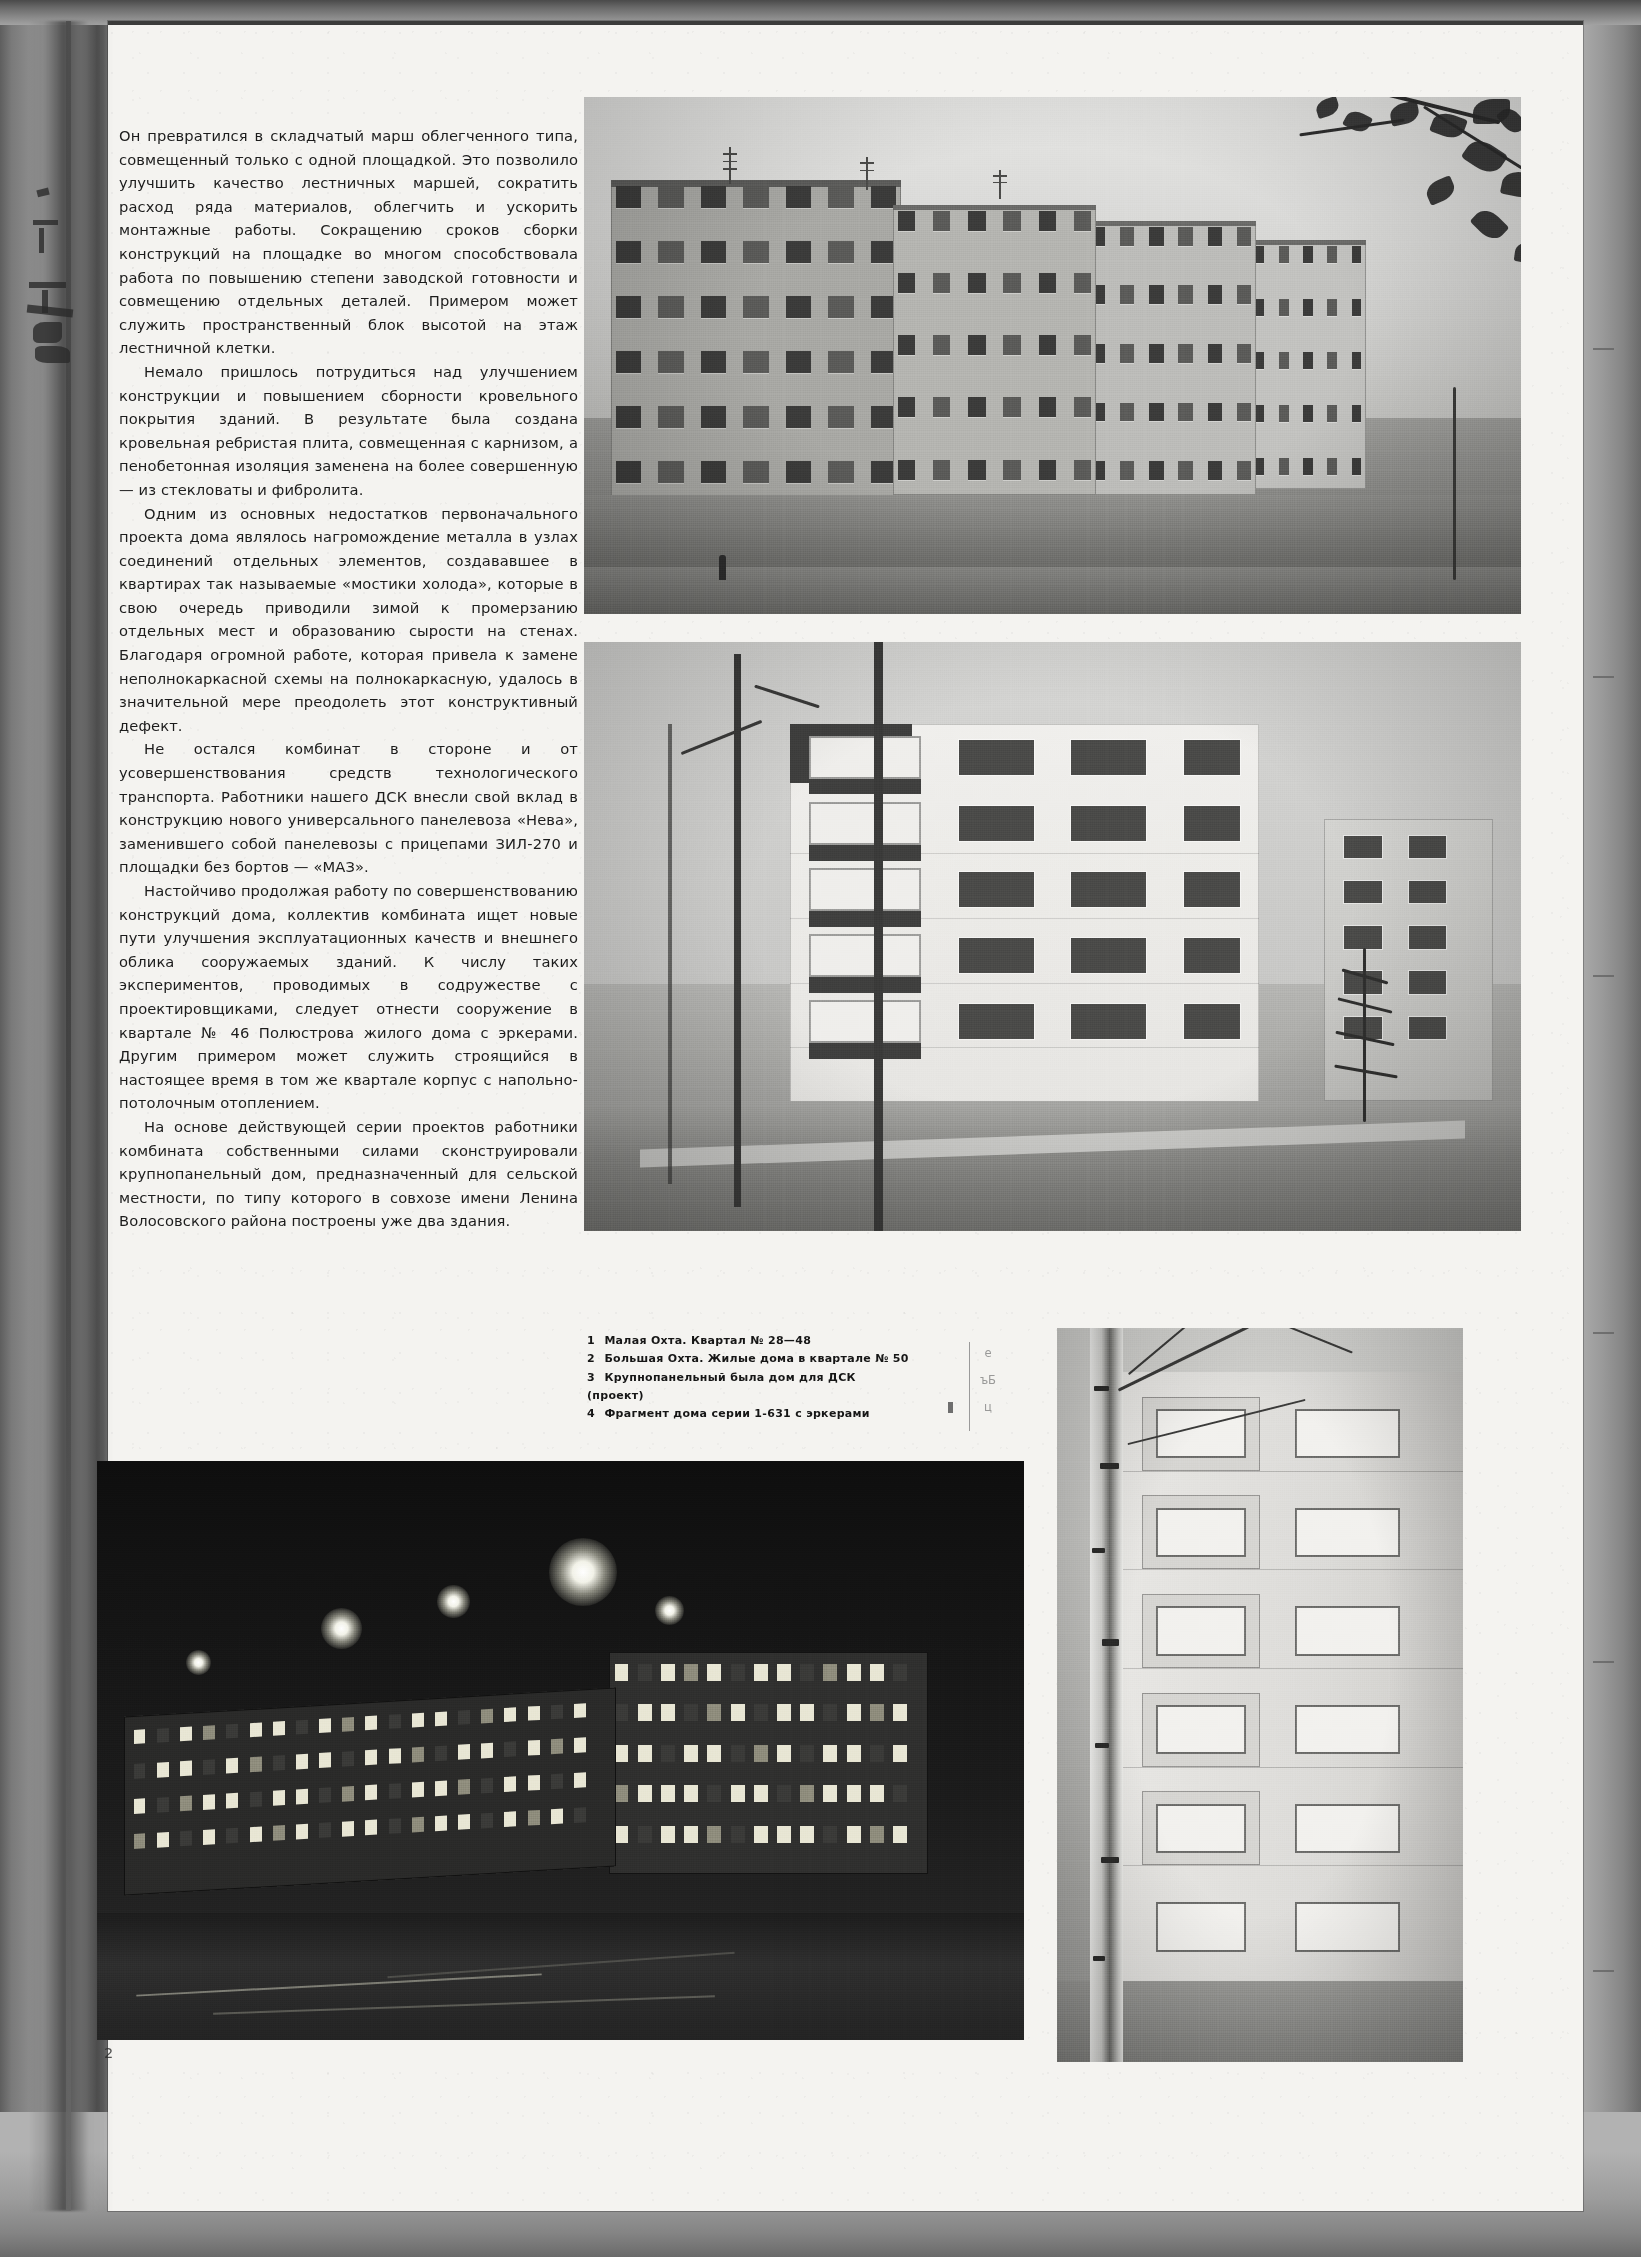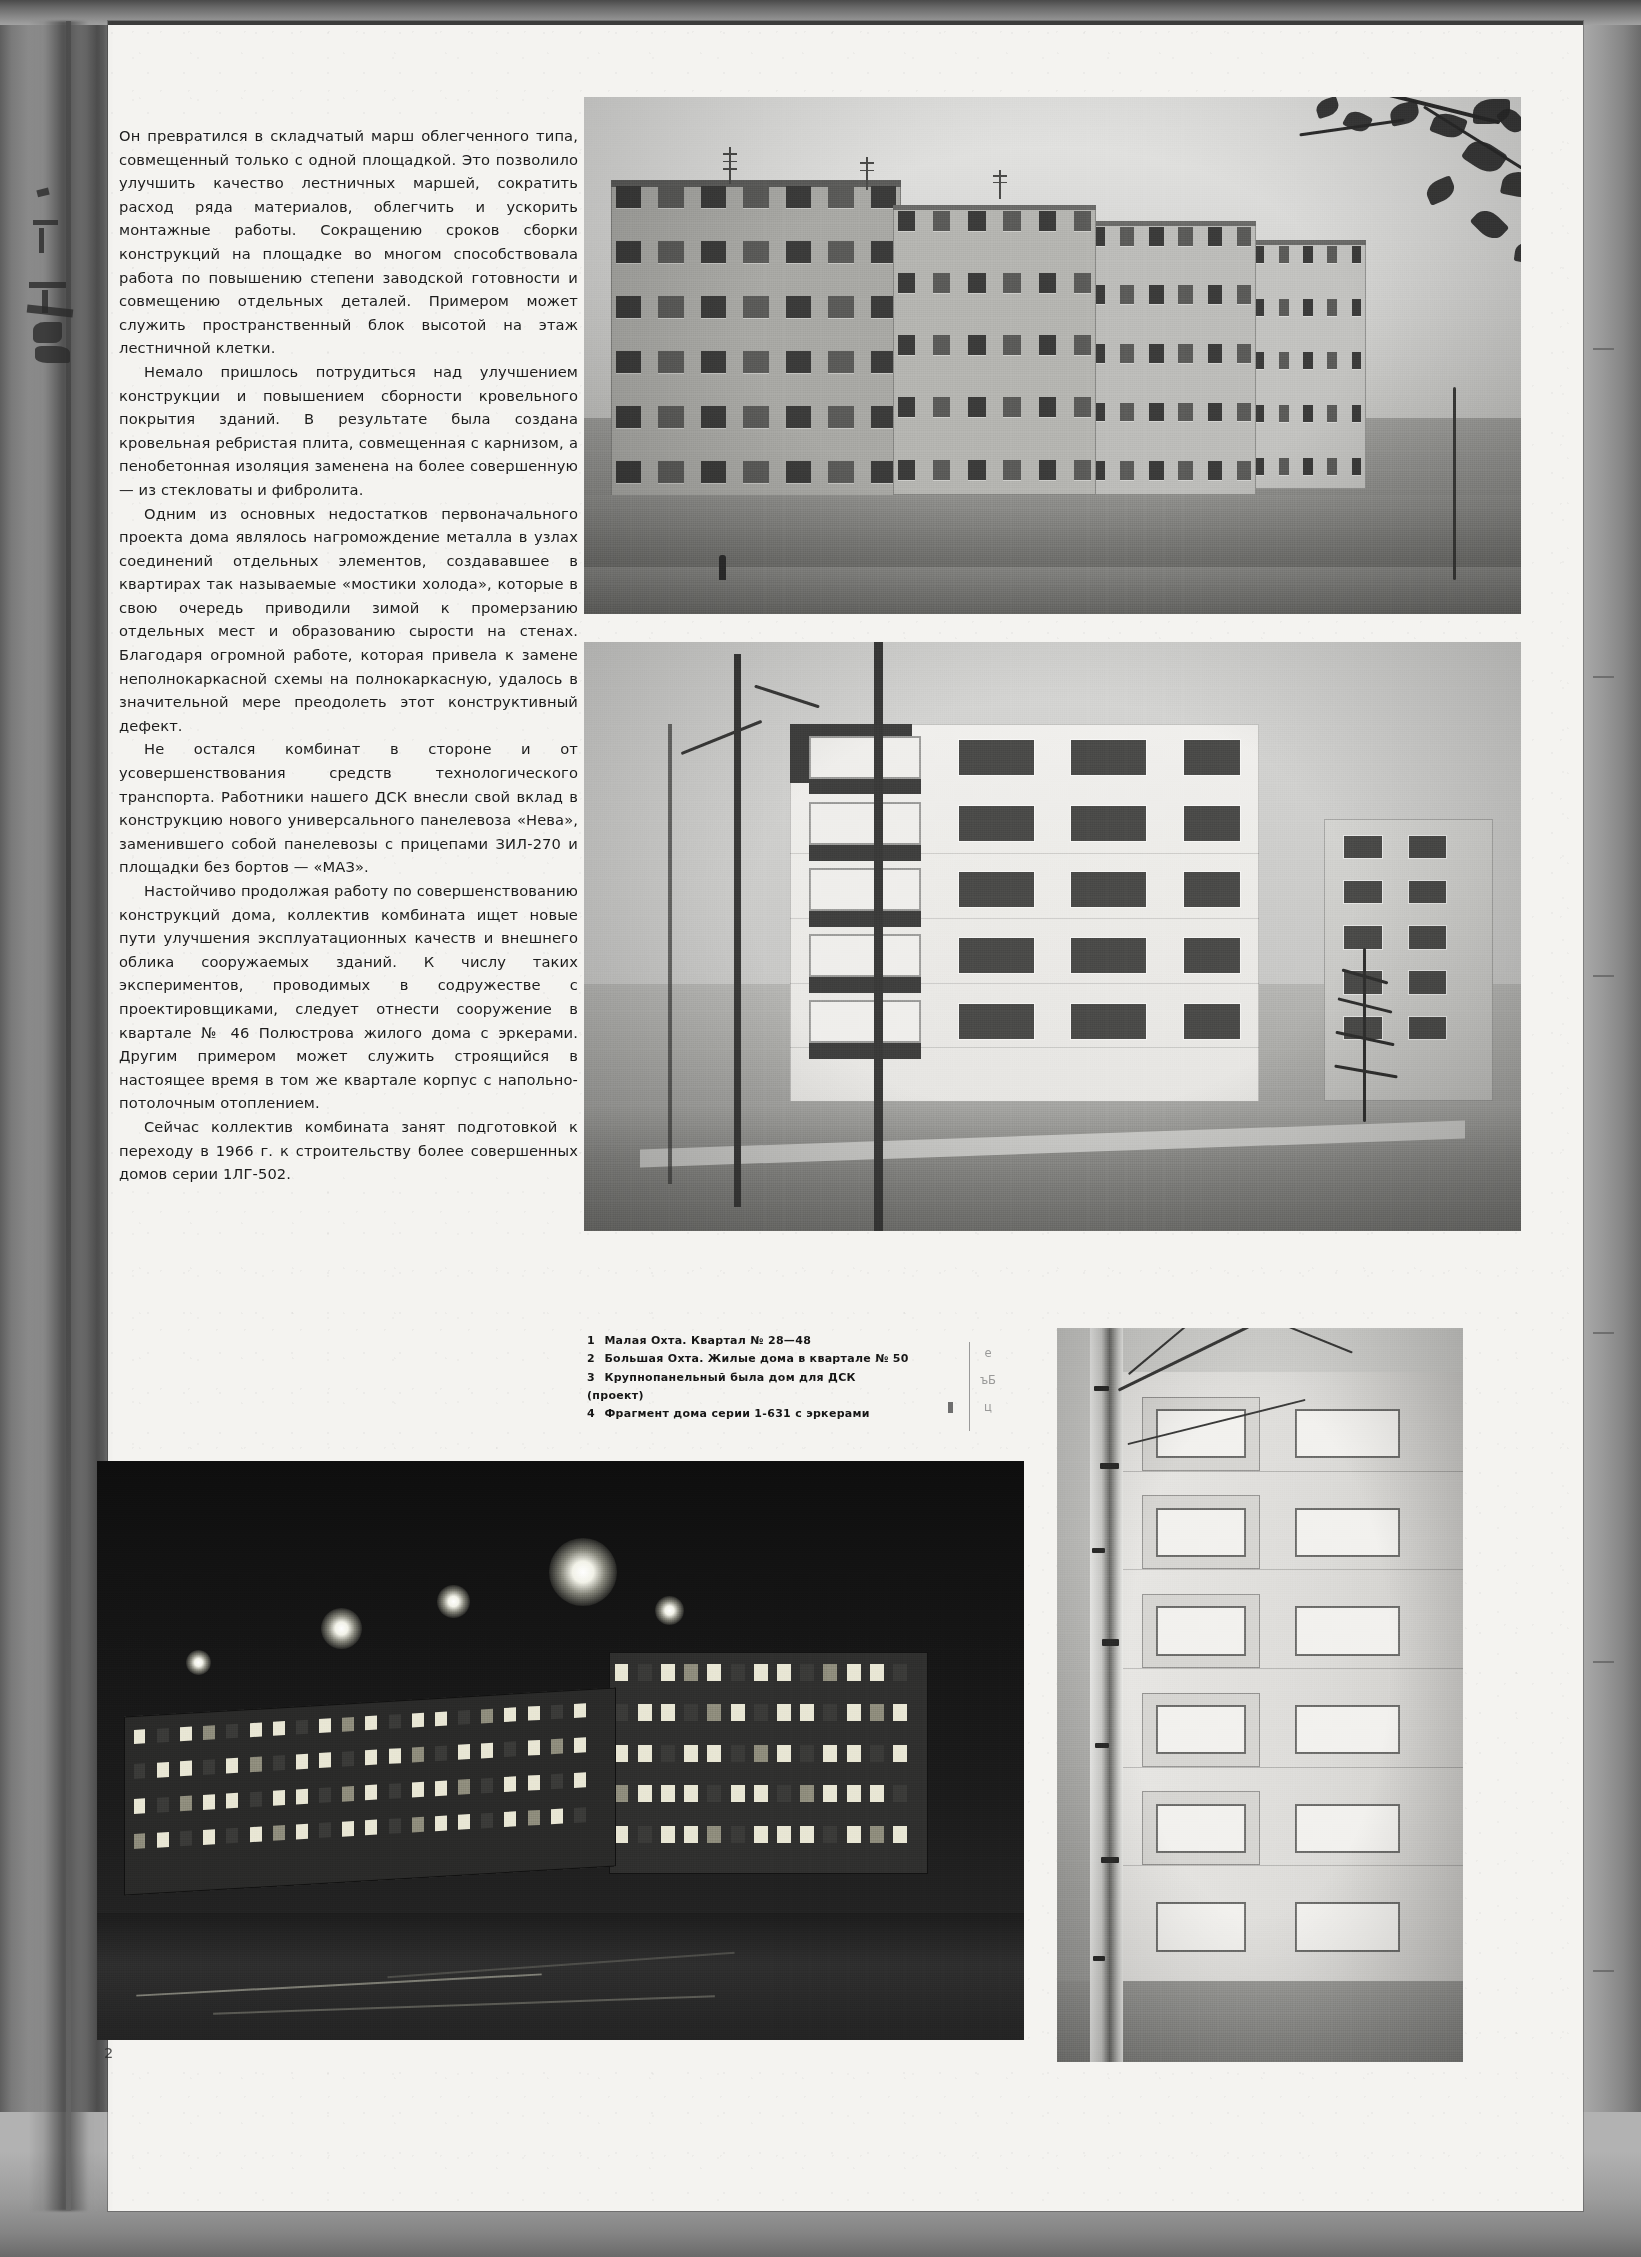--- a/index.html
+++ b/index.html
@@ -249,21 +249,21 @@
   <div class="stray s6"></div>
   <div class="stray s7"></div>
   <div class="stray s8"></div>
 
   <div class="col-text">
     <p class="first">Он превратился в складчатый марш облегченного типа, совмещенный только с одной площадкой. Это позволило улучшить качество лестничных маршей, сократить расход ряда материалов, облегчить и ускорить монтажные работы. Сокращению сроков сборки конструкций на площадке во многом способствовала работа по повышению степени заводской готовности и совмещению отдельных деталей. Примером может служить пространственный блок высотой на этаж лестничной клетки.</p>
     <p>Немало пришлось потрудиться над улучшением конструкции и повышением сборности кровельного покрытия зданий. В результате была создана кровельная ребристая плита, совмещенная с карнизом, а пенобетонная изоляция заменена на более совершенную — из стекловаты и фибролита.</p>
     <p>Одним из основных недостатков первоначального проекта дома являлось нагромождение металла в узлах соединений отдельных элементов, создававшее в квартирах так называемые «мостики холода», которые в свою очередь приводили зимой к промерзанию отдельных мест и образованию сырости на стенах. Благодаря огромной работе, которая привела к замене неполнокаркасной схемы на полнокаркасную, удалось в значительной мере преодолеть этот конструктивный дефект.</p>
     <p>Не остался комбинат в стороне и от усовершенствования средств технологического транспорта. Работники нашего ДСК внесли свой вклад в конструкцию нового универсального панелевоза «Нева», заменившего собой панелевозы с прицепами ЗИЛ-270 и площадки без бортов — «МАЗ».</p>
     <p>Настойчиво продолжая работу по совершенствованию конструкций дома, коллектив комбината ищет новые пути улучшения эксплуатационных качеств и внешнего облика сооружаемых зданий. К числу таких экспериментов, проводимых в содружестве с проектировщиками, следует отнести сооружение в квартале № 46 Полюстрова жилого дома с эркерами. Другим примером может служить строящийся в настоящее время в том же квартале корпус с напольно-потолочным отоплением.</p>
-    <p>Сейчас коллектив комбината занят подготовкой к переходу в 1966 г. к строительству более совершенных домов серии 1ЛГ-502.</p>
+    <p>На основе действующей серии проектов работники комбината собственными силами сконструировали крупнопанельный дом, предназначенный для сельской местности, по типу которого в совхозе имени Ленина Волосовского района построены уже два здания.</p>
   </div>
 
   <div class="photo" id="photo1">
     <div class="sky"></div>
 
     <div class="p1-block" style="left:666px;top:143px;width:116px;height:249px;background:#c2c2bf;">
       <div class="roofline"></div>
       <div class="rows">
         <div class="row">
             <i class="win"></i>

